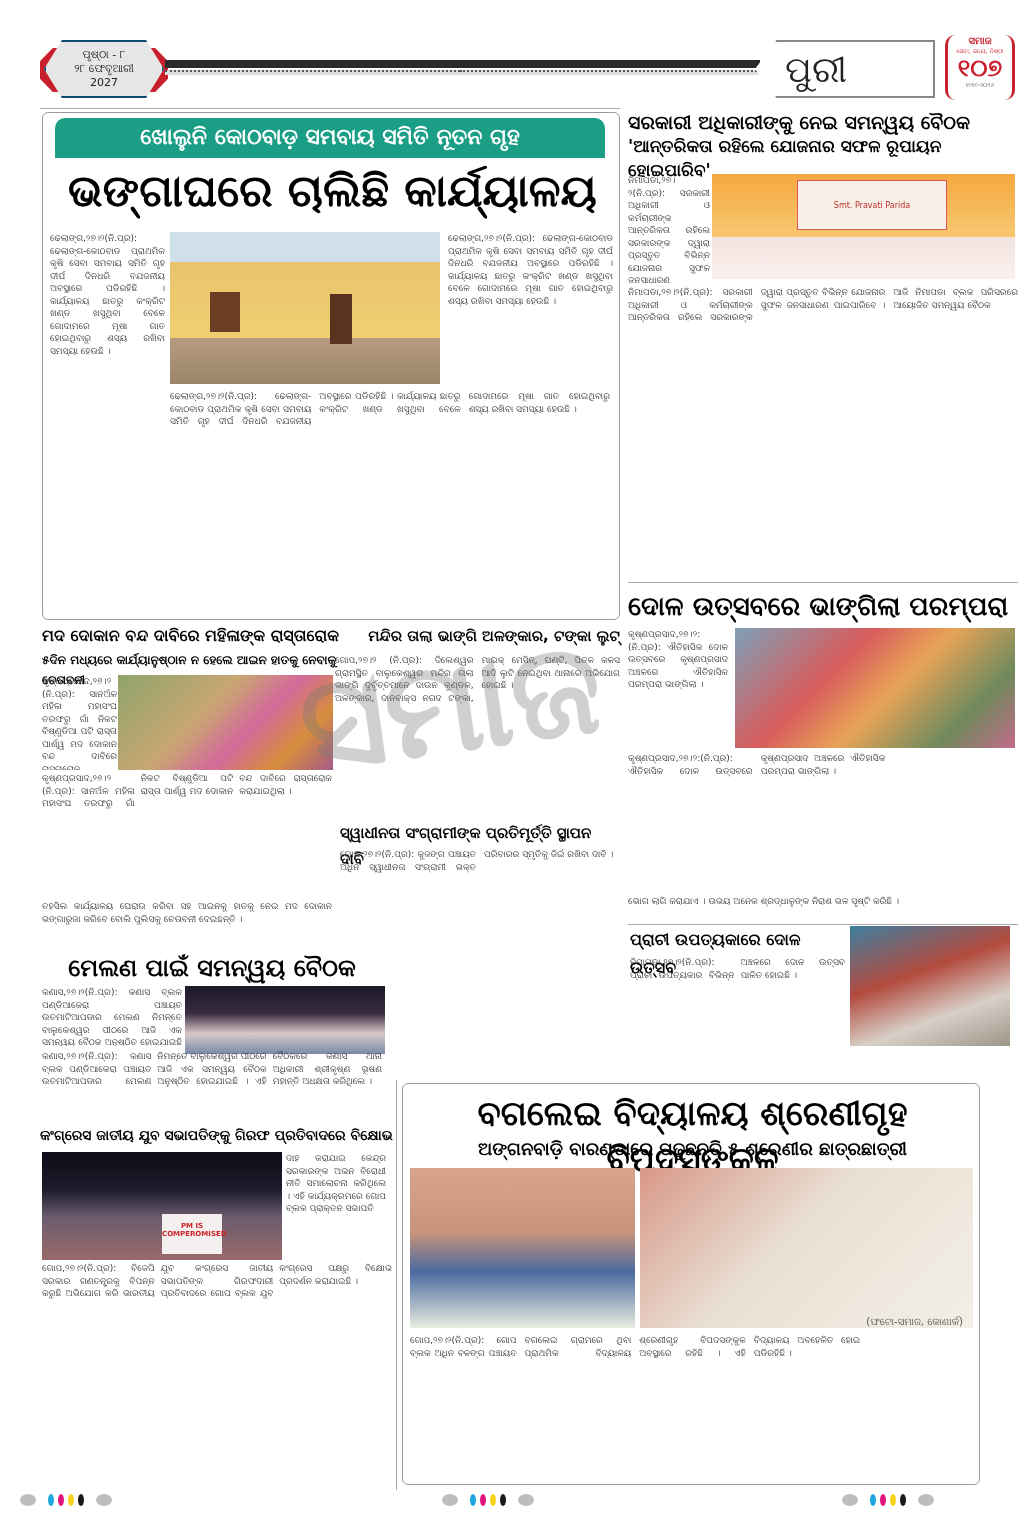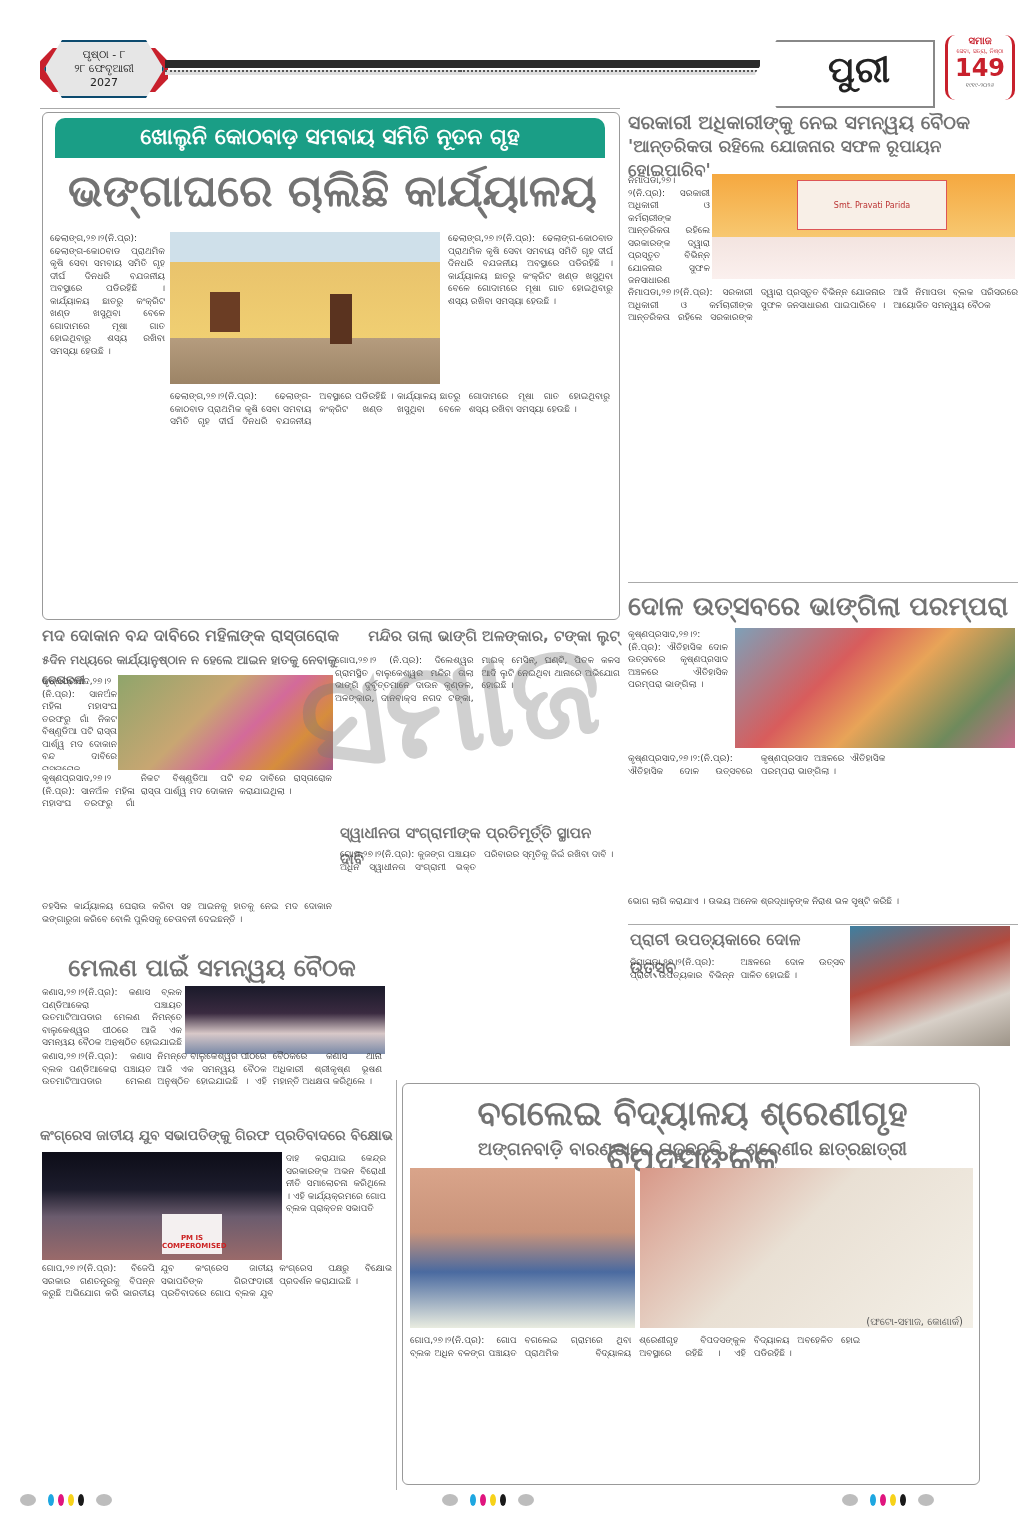--- a/index.html
+++ b/index.html
@@ -2,26 +2,26 @@
 <html><head>
 <meta charset="utf-8">
 <style>
 *{box-sizing:border-box;margin:0;padding:0}
 body{width:1024px;height:1520px;background:#fff;font-family:"DejaVu Sans",sans-serif;color:#222;position:relative;overflow:hidden}
 .abs{position:absolute}
 .hdr-badge{left:44px;top:40px;width:120px;height:58px;background:#e6e6e6;border:2px solid #0c4a6e;clip-path:polygon(15% 0,85% 0,100% 50%,85% 100%,15% 100%,0 50%);text-align:center;font-size:11px;line-height:14px;padding-top:6px}
 .hdr-badge-red{left:40px;top:48px;width:128px;height:44px;background:#c8202c;clip-path:polygon(10% 0,90% 0,100% 30%,100% 70%,90% 100%,10% 100%,0 70%,0 30%)}
 .hdr-bar{left:165px;top:60px;width:295px;height:8px;background:#2a2a2a}
 .hdr-dots{left:165px;top:70px;width:295px;height:5px;border-top:2px dotted #555;background:#ddd}
-.hdr-section{left:755px;top:40px;width:180px;height:68px;border:2px solid #888;border-left:none;clip-path:polygon(12% 0,100% 0,100% 100%,12% 100%,0 50%);background:#fff;text-align:center;font-size:36px;font-weight:bold;line-height:56px;padding-left:30px}
+.hdr-section{left:755px;top:40px;width:180px;height:58px;border:2px solid #888;border-left:none;clip-path:polygon(12% 0,100% 0,100% 100%,12% 100%,0 50%);background:#fff;text-align:left;font-size:36px;font-weight:normal;line-height:56px;padding-left:30px}
 .hdr-logo{left:945px;top:35px;width:70px;height:65px;border-left:3px solid #c8202c;border-right:3px solid #c8202c;border-radius:10px;text-align:center;font-size:8px;color:#c8202c}
 .hdr-logo b{display:block;font-size:24px;line-height:26px}
 .box{border:1px solid #999;border-radius:6px}
 .teal{background:#1a9e86;color:#fff;border-radius:10px 10px 0 0;text-align:center;font-size:22px;line-height:38px;font-weight:bold}
-.headline{font-weight:bold;text-align:center;color:#737373}
+.headline{font-weight:bold;text-align:center;color:#000000}
 .txt{font-size:9px;line-height:12.5px;color:#333;overflow:hidden;text-align:justify}
 .photo{overflow:hidden}
 .rule{height:1px;background:#aaa}
 .vrule{width:1px;background:#aaa}
 .reg{top:1494px;display:flex;gap:4px;align-items:center}
 .reg span{display:inline-block;border-radius:50%}
 .wm{left:300px;top:630px;font-size:130px;color:rgba(120,120,120,0.35);font-weight:bold;transform:rotate(-8deg)}
 </style>
 </head>
 <body>
@@ -33,21 +33,21 @@
   <div>2027</div>
 </div>
 <div class="abs hdr-bar"></div>
 <div class="abs hdr-dots"></div>
 <div class="abs" style="left:460px;top:60px;width:300px;height:8px;background:#2a2a2a"></div>
 <div class="abs" style="left:460px;top:70px;width:300px;height:5px;border-top:2px dotted #555;background:#ddd"></div>
 <div class="abs hdr-section">ପୁରୀ</div>
 <div class="abs hdr-logo">
   <div style="font-size:10px;font-weight:bold">ସମାଜ</div>
   <div style="font-size:6px">ସେବା, ସତ୍ୟ, ନିଷ୍ଠା</div>
-  <b>149</b>
+  <b>୧୦୭</b>
   <div style="font-size:6px;color:#555">୧୯୧୯-୨୦୨୬</div>
 </div>
 <div class="abs rule" style="left:40px;top:108px;width:580px"></div>
 
 <div class="abs box" style="left:42px;top:112px;width:578px;height:508px"></div>
 <div class="abs teal" style="left:55px;top:118px;width:550px;height:40px">ଖୋଲୁନି କୋଠବାଡ଼ ସମବାୟ ସମିତି ନୂତନ ଗୃହ</div>
 <div class="abs headline" style="left:50px;top:160px;width:565px;font-size:44px;line-height:62px">ଭଙ୍ଗାଘରେ ଚାଲିଛି କାର୍ଯ୍ୟାଳୟ</div>
 <div class="abs txt" style="left:50px;top:232px;width:115px;height:380px">ଢେଲାଙ୍ଗ,୨୭।୨(ନି.ପ୍ର): ଢେଲାଙ୍ଗ-କୋଠବାଡ ପ୍ରାଥମିକ କୃଷି ସେବା ସମବାୟ ସମିତି ଗୃହ ଦୀର୍ଘ ଦିନଧରି ବଯଜନୀୟ ଅବସ୍ଥାରେ ପଡିରହିଛି । କାର୍ଯ୍ୟାଳୟ ଛାତରୁ କଂକ୍ରିଟ ଖଣ୍ଡ ଖସୁଥିବା ବେଳେ ଗୋଦାମରେ ମୂଷା ଗାତ ହୋଇଥିବାରୁ ଶସ୍ୟ ରଖିବା ସମସ୍ୟା ହେଉଛି ।</div>
 <div class="abs photo" style="left:170px;top:232px;width:270px;height:152px;background:linear-gradient(180deg,#cfe0ea 0,#cfe0ea 20%,#e9c36c 20%,#f0cf72 70%,#b59c7e 70%,#9c8466 100%)">
   <div style="position:absolute;left:40px;top:60px;width:30px;height:40px;background:#6b3d24"></div>
@@ -89,21 +89,21 @@
 <div class="abs photo" style="left:850px;top:926px;width:160px;height:120px;background:linear-gradient(160deg,#3e7fa0 0,#b34a3e 40%,#d8d0c8 70%,#9d9488 100%)"></div>
 <div class="abs txt" style="left:630px;top:956px;width:215px;height:120px;column-count:2;column-gap:6px">ନିମାପଡା,୨୭।୨(ନି.ପ୍ର): ପ୍ରାଚୀ ଉପତ୍ୟକାର ବିଭିନ୍ନ ଅଞ୍ଚଳରେ ଦୋଳ ଉତ୍ସବ ପାଳିତ ହୋଇଛି ।</div>
 
 <div class="abs headline" style="left:42px;top:950px;width:340px;font-size:24px;line-height:36px">ମେଲଣ ପାଇଁ ସମନ୍ୱୟ ବୈଠକ</div>
 <div class="abs txt" style="left:42px;top:986px;width:140px;height:60px">କଣାସ,୨୭।୨(ନି.ପ୍ର): କଣାସ ବ୍ଲକ ପଣ୍ଡିଆକେରା ପଞ୍ଚାୟତ ଉତମାଟିଆପଡାର ମେଲଣ ନିମନ୍ତେ ବାଲୁକେଶ୍ୱର ପୀଠରେ ଆଜି ଏକ ସମନ୍ୱୟ ବୈଠକ ଅନୁଷ୍ଠିତ ହୋଇଯାଇଛି । ଏହି ବୈଠକରେ କଣାସ ଥାନା ଅଧିକାରୀ ଶ୍ରୀକୃଷ୍ଣ ଭୂଷଣ ମହାନ୍ତି ଅଧକ୍ଷତା କରିଥିଲେ ।</div>
 <div class="abs photo" style="left:185px;top:986px;width:200px;height:68px;background:linear-gradient(180deg,#1a1a2a 0,#3a2a40 40%,#d8c8c8 70%,#7a8aa8 100%)"></div>
 <div class="abs txt" style="left:42px;top:1050px;width:340px;height:66px;column-count:3;column-gap:6px">କଣାସ,୨୭।୨(ନି.ପ୍ର): କଣାସ ବ୍ଲକ ପଣ୍ଡିଆକେରା ପଞ୍ଚାୟତ ଉତମାଟିଆପଡାର ମେଲଣ ନିମନ୍ତେ ବାଲୁକେଶ୍ୱର ପୀଠରେ ଆଜି ଏକ ସମନ୍ୱୟ ବୈଠକ ଅନୁଷ୍ଠିତ ହୋଇଯାଇଛି । ଏହି ବୈଠକରେ କଣାସ ଥାନା ଅଧିକାରୀ ଶ୍ରୀକୃଷ୍ଣ ଭୂଷଣ ମହାନ୍ତି ଅଧକ୍ଷତା କରିଥିଲେ ।</div>
 
 <div class="abs headline" style="left:40px;top:1120px;width:360px;font-size:14px;line-height:30px;text-align:left">କଂଗ୍ରେସ ଜାତୀୟ ଯୁବ ସଭାପତିଙ୍କୁ ଗିରଫ ପ୍ରତିବାଦରେ ବିକ୍ଷୋଭ</div>
 <div class="abs photo" style="left:42px;top:1152px;width:240px;height:108px;background:linear-gradient(180deg,#0d0d18 0,#1c1c2c 35%,#6b5c6e 60%,#9a6a6a 100%)">
-  <div style="position:absolute;left:120px;top:62px;width:60px;height:40px;background:#f4f0f0;color:#c22;font-size:7px;font-weight:bold;text-align:center;padding-top:20px">PM IS COMPEROMISED</div>
+  <div style="position:absolute;left:120px;top:62px;width:60px;height:40px;background:#f4f0f0;color:#c22;font-size:7px;font-weight:bold;text-align:center;padding-top:8px">PM IS COMPEROMISED</div>
 </div>
 <div class="abs txt" style="left:286px;top:1152px;width:100px;height:108px">ଦାହ କରାଯାଇ କେନ୍ଦ୍ର ସରକାରଙ୍କ ଅଭନ ବିରୋଧୀ ନୀତି ସମାଲୋଚନା କରିଥିଲେ । ଏହି କାର୍ଯ୍ୟକ୍ରମରେ ଗୋପ ବ୍ଲକ ପ୍ରାକ୍ତନ ସଭାପତି</div>
 <div class="abs txt" style="left:42px;top:1262px;width:350px;height:225px;column-count:3;column-gap:6px">ଗୋପ,୨୭।୨(ନି.ପ୍ର): ବିଜେପି ସରକାର ଗଣତନ୍ତ୍ରକୁ ବିପନ୍ନ କରୁଛି ଅଭିଯୋଗ କରି ଭାରତୀୟ ଯୁବ କଂଗ୍ରେସ ଜାତୀୟ ସଭାପତିଙ୍କ ଗିରଫଦାରୀ ପ୍ରତିବାଦରେ ଗୋପ ବ୍ଲକ ଯୁବ କଂଗ୍ରେସ ପକ୍ଷରୁ ବିକ୍ଷୋଭ ପ୍ରଦର୍ଶନ କରାଯାଇଛି ।</div>
 <div class="abs vrule" style="left:396px;top:1080px;height:410px"></div>
 
 <div class="abs box" style="left:402px;top:1083px;width:578px;height:402px"></div>
 <div class="abs headline" style="left:405px;top:1090px;width:575px;font-size:34px;line-height:46px">ବଗଲେଇ ବିଦ୍ୟାଳୟ ଶ୍ରେଣୀଗୃହ ବିପଦସଙ୍କୁଳ</div>
 <div class="abs headline" style="left:405px;top:1136px;width:575px;font-size:18px;line-height:26px">ଅଙ୍ଗନବାଡ଼ି ବାରଣ୍ଡାରେ ପଢୁଛନ୍ତି ୫ ଶ୍ରେଣୀର ଛାତ୍ରଛାତ୍ରୀ</div>
 <div class="abs photo" style="left:410px;top:1168px;width:225px;height:160px;background:linear-gradient(180deg,#d9a48a 0,#c9937a 40%,#4a6aa0 65%,#e9ece0 100%)"></div>
 <div class="abs photo" style="left:640px;top:1168px;width:333px;height:160px;background:linear-gradient(135deg,#d89888 0,#e9e0d4 45%,#f3efe6 100%)">

